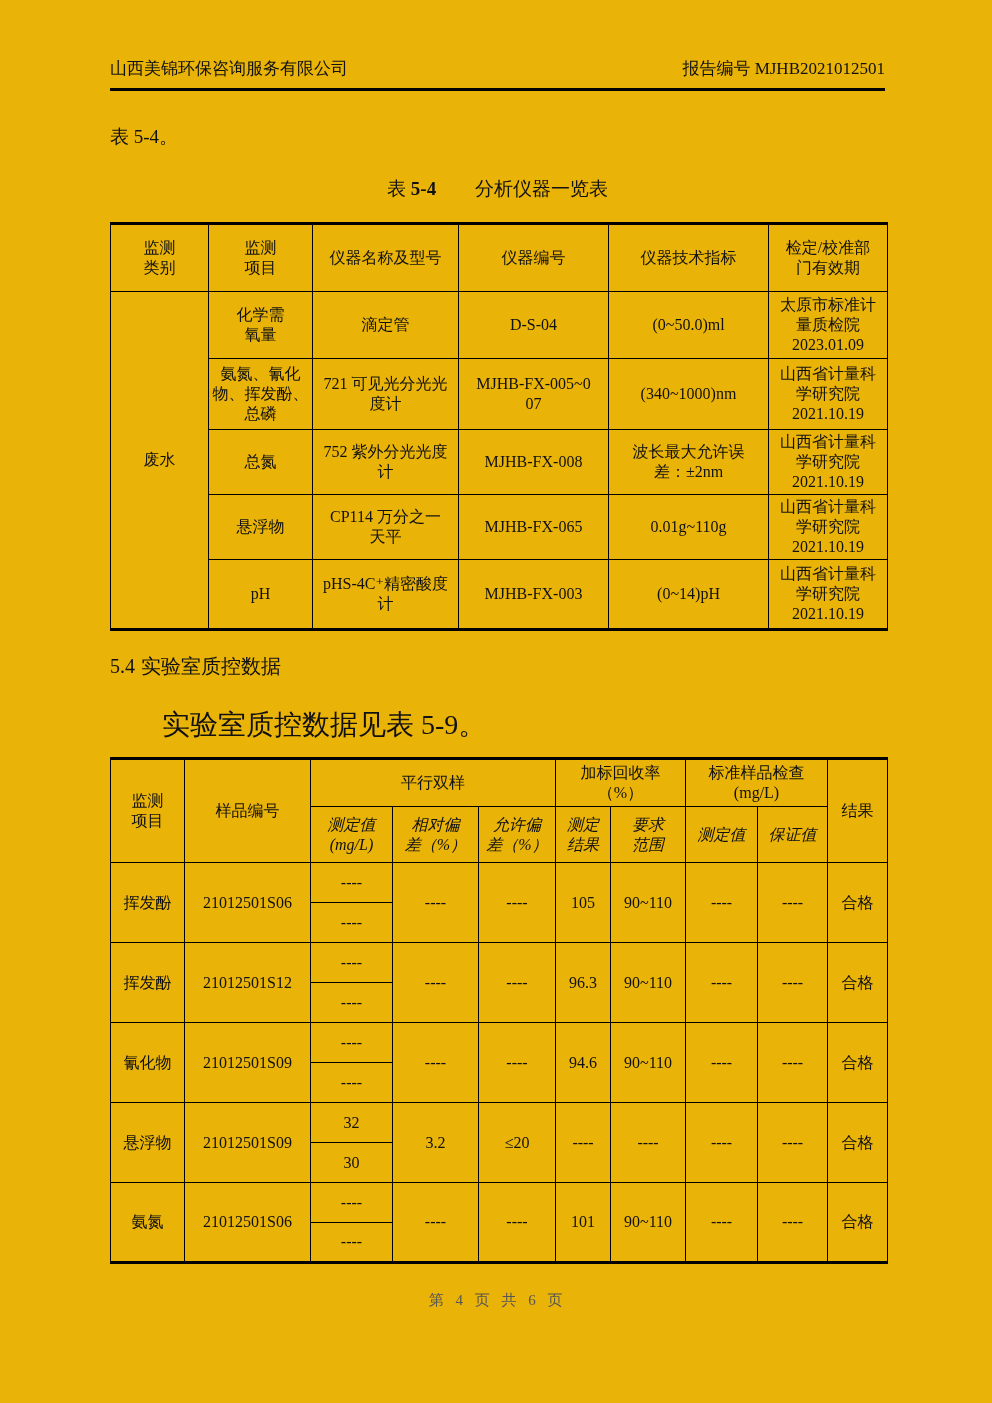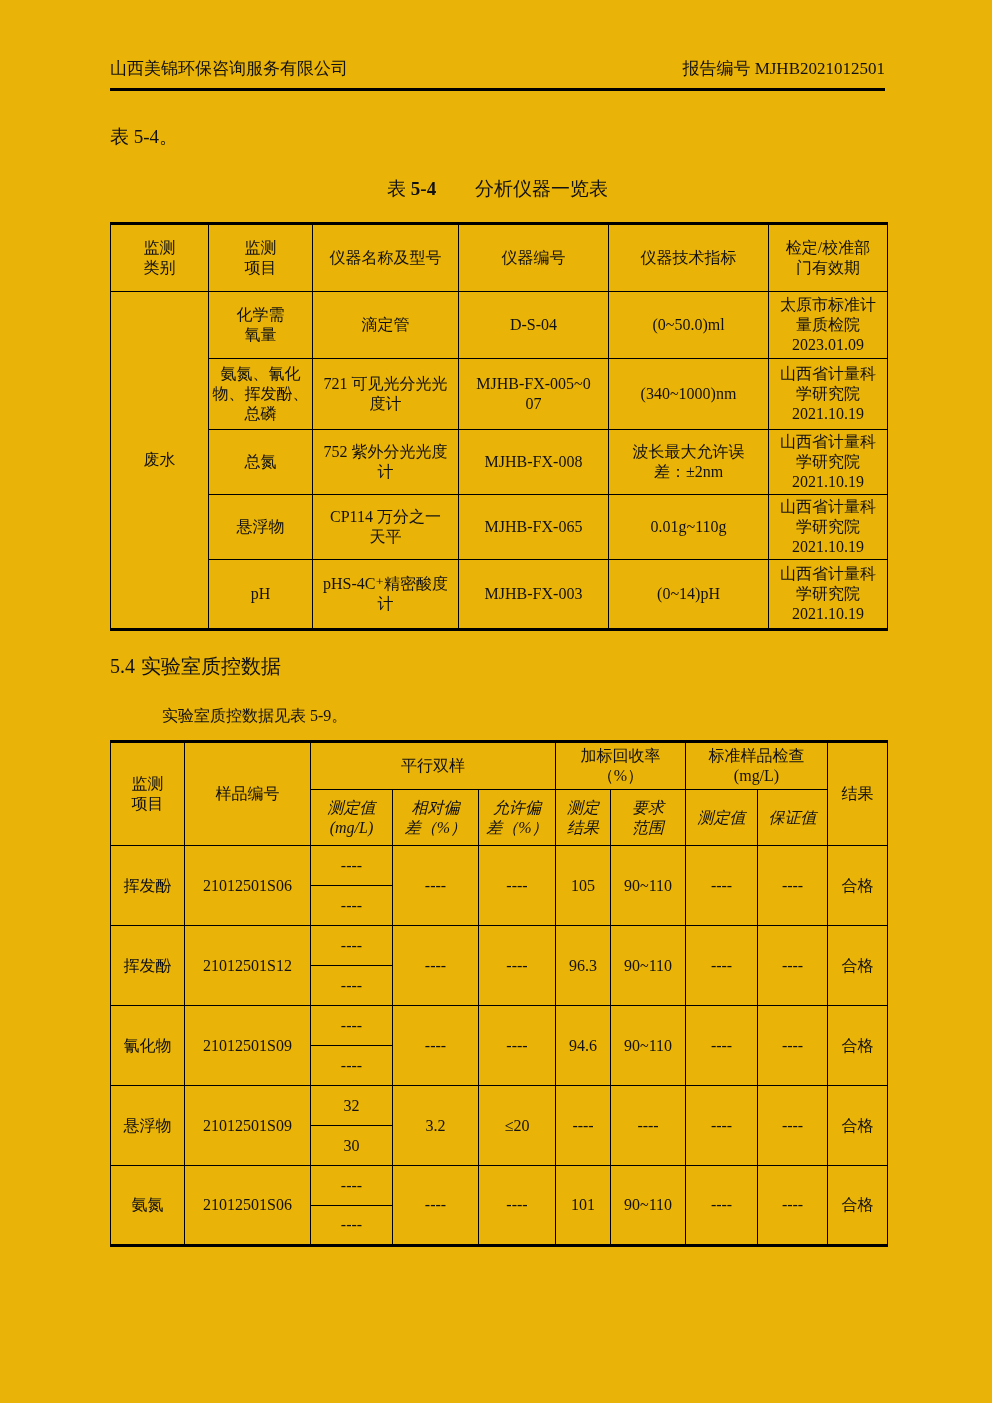--- a/index.html
+++ b/index.html
@@ -43,21 +43,21 @@
   .table-caption .cap-num { font-weight: bold; }
   .table-caption .cap-title { margin-left: 34px; margin-top: 34px; }
   .section-heading {
     margin-top: 22px;
     font-size: 20px;
     font-weight: normal;
   }
   .section-heading .sec-num { margin-right: 6px; }
   .body-paragraph {
     margin-top: 26px;
-    font-size: 16px;
+    font-size: 28px;
     padding-left: 52px;
   }
   
   table {
     border-collapse: collapse;
     table-layout: fixed;
     width: 777px;
     margin-top: 20px;
   }
   table, th, td { border: 1px solid #000; }
@@ -305,14 +305,15 @@
       <td rowspan="2">----</td>
       <td rowspan="2">----</td>
       <td rowspan="2">合格</td>
     </tr>
     <tr class="h40">
       <td>----</td>
     </tr>
   </tbody>
     </table>
 
+  <div class="page-footer">第 4 页 共 6 页</div>
 
 </div>
 
 </body></html>

